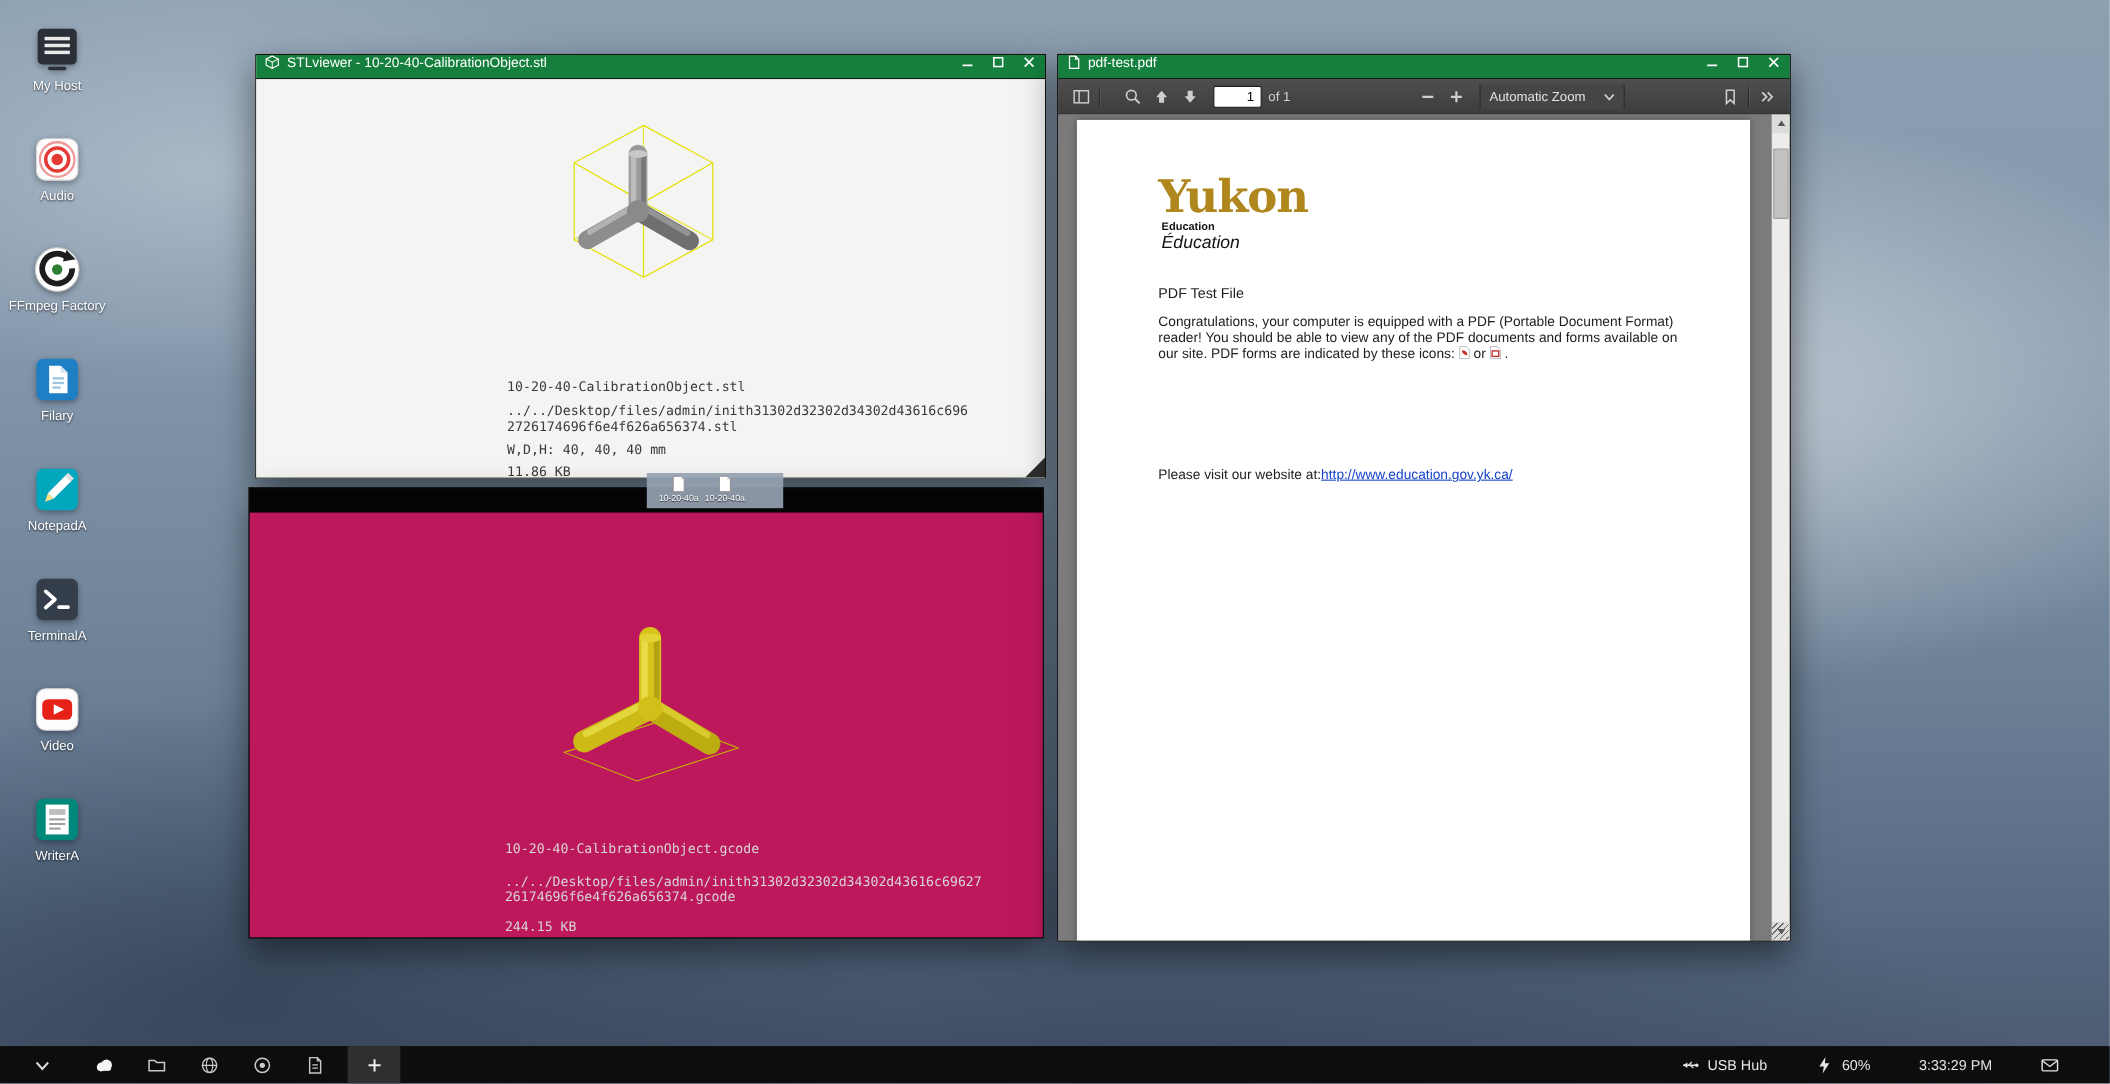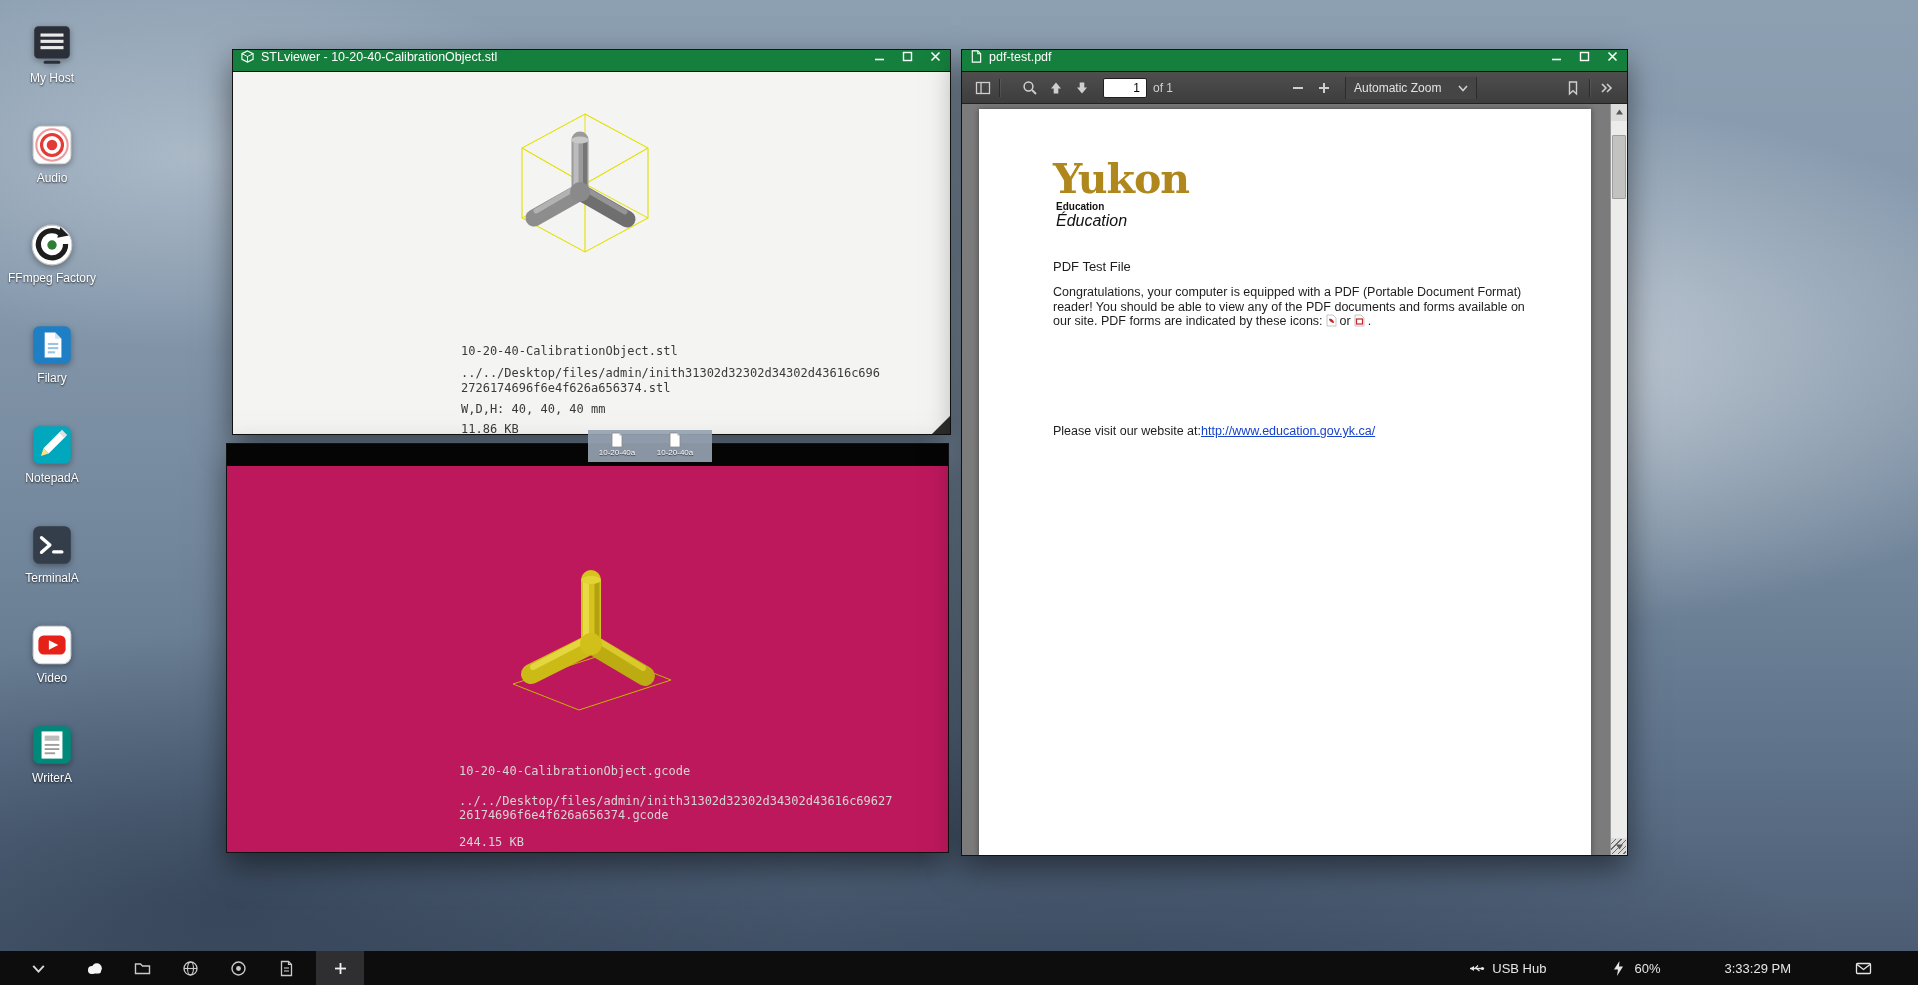--- a/index.html
+++ b/index.html
@@ -42,21 +42,21 @@
     border-left:18px solid transparent; border-bottom:18px solid #2e2e2e; }
 
   
   #gcode-win { left:226px; top:443px; width:723px; height:410px; background:#050505; }
   .gcode-body { position:absolute; left:0; right:0; top:22px; bottom:0; background:#be185d; overflow:hidden; }
   .gcode-render { position:absolute; left:246px; top:58px; width:220px; height:220px; }
   .gcode-line { position:absolute; left:232px; font-size:12px; color:#d6d6d2; white-space:pre; }
 
   
   .artifact { position:absolute; left:588px; top:430px; width:124px; height:32px; z-index:9;
-    background:rgba(150,162,177,.92); display:flex; gap:16px; padding:2px 8px; }
+    background:rgba(150,162,177,.92); display:flex; padding:2px 8px; }
   .art-item { width:42px; text-align:center; }
   .art-item svg { width:16px; height:16px; display:block; margin:0 auto; }
   .art-label { font-size:8px; color:#fff; text-shadow:0 1px 1px rgba(0,0,0,.7); white-space:nowrap; }
 
   
   #pdf-win { left:961px; top:49px; width:667px; height:807px; background:#7b7b7b; }
   .pdf-toolbar { position:absolute; left:0; right:0; top:22px; height:32px;
     background:linear-gradient(#4e4e4e,#3d3d3d); border-bottom:1px solid #222;
     display:flex; align-items:center; padding:0 8px; color:#d6d6d6; font-size:12px; }
   .pt-btn { width:26px; height:24px; display:flex; align-items:center; justify-content:center; border-radius:2px; }
@@ -95,21 +95,21 @@
     background:repeating-linear-gradient(135deg, transparent 0 3px, #6a6a6a 3px 4px); }
 
   
   .taskbar { position:absolute; left:0; right:0; bottom:0; height:34px; background:#0d0d0e;
     display:flex; align-items:center; color:#e6e6e6; font-size:13px; z-index:50; }
   .tbar-left { display:flex; align-items:center; height:100%; }
   .ttile { width:48px; height:34px; display:flex; align-items:center; justify-content:center; }
   .ttile svg { width:19px; height:19px; }
   .ttile.chev { width:40px; margin-left:18px; margin-right:12px; }
   .ttile.plus-tile { background:#2f2f31; margin-left:6px; }
-  .tbar-right { margin-left:auto; display:flex; align-items:center; gap:64px; padding-right:46px;justify-content:flex-end; }
+  .tbar-right { margin-left:auto; display:flex; align-items:center; gap:44px; padding-right:46px;justify-content:flex-end; }
   .tr-item { display:flex; align-items:center; gap:7px; }
   .tr-item svg { width:17px; height:17px; }
 </style>
 </head>
 <body>
 
 <div class="dicon" style="top:22px">
   <svg class="appico" viewBox="0 0 44 44">
       <rect x="5" y="4" width="34" height="31" rx="4" fill="#2b3038"></rect>
       <rect x="11" y="11" width="22" height="3" fill="#e9e9e9"></rect>

